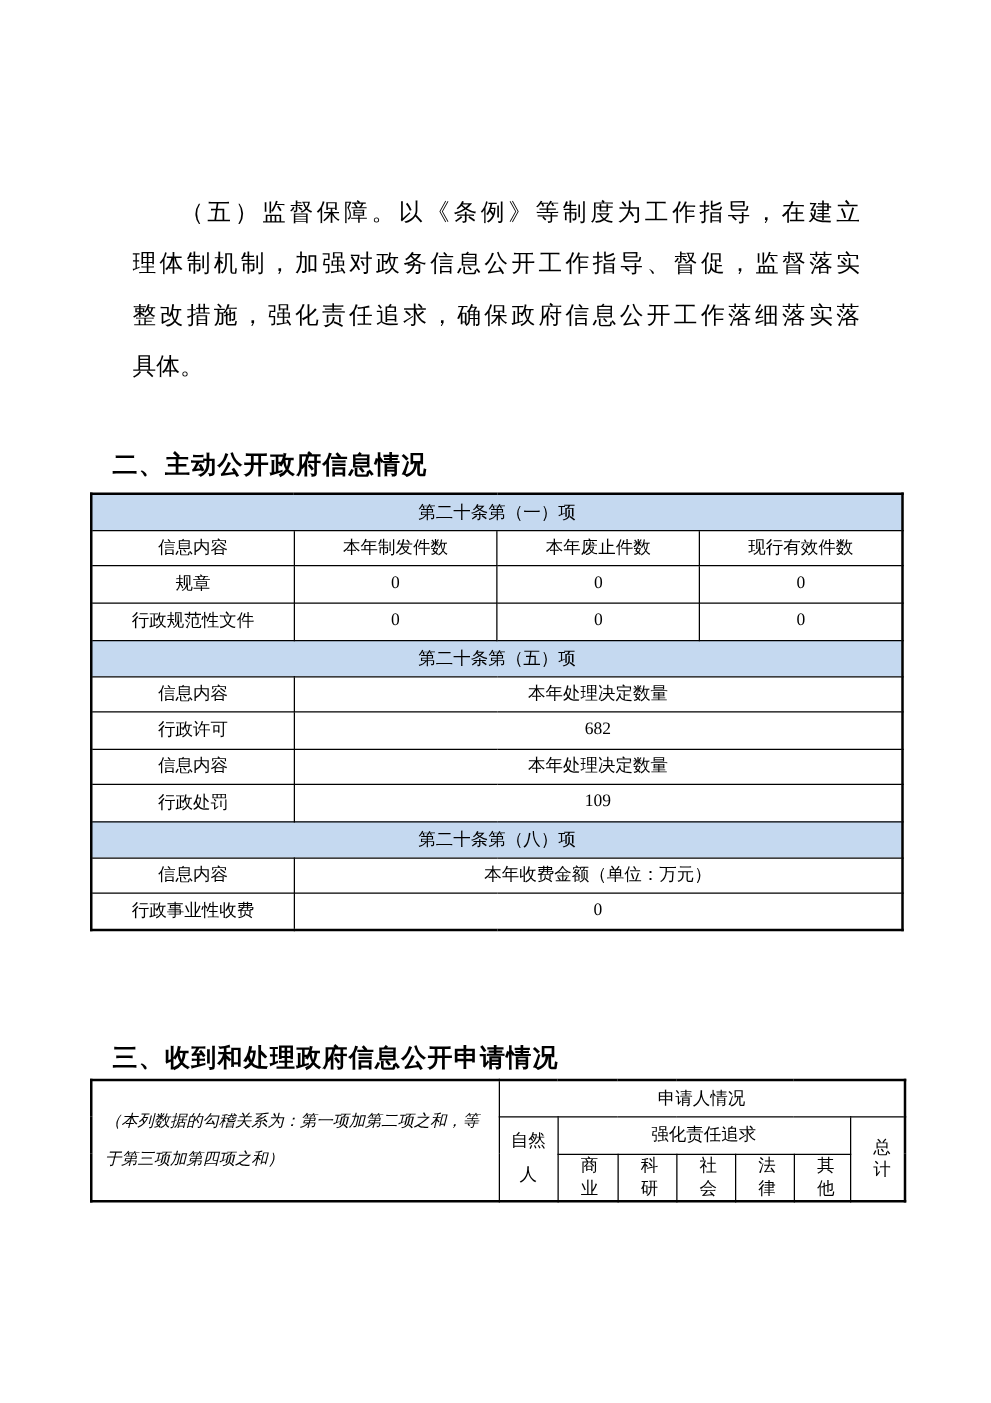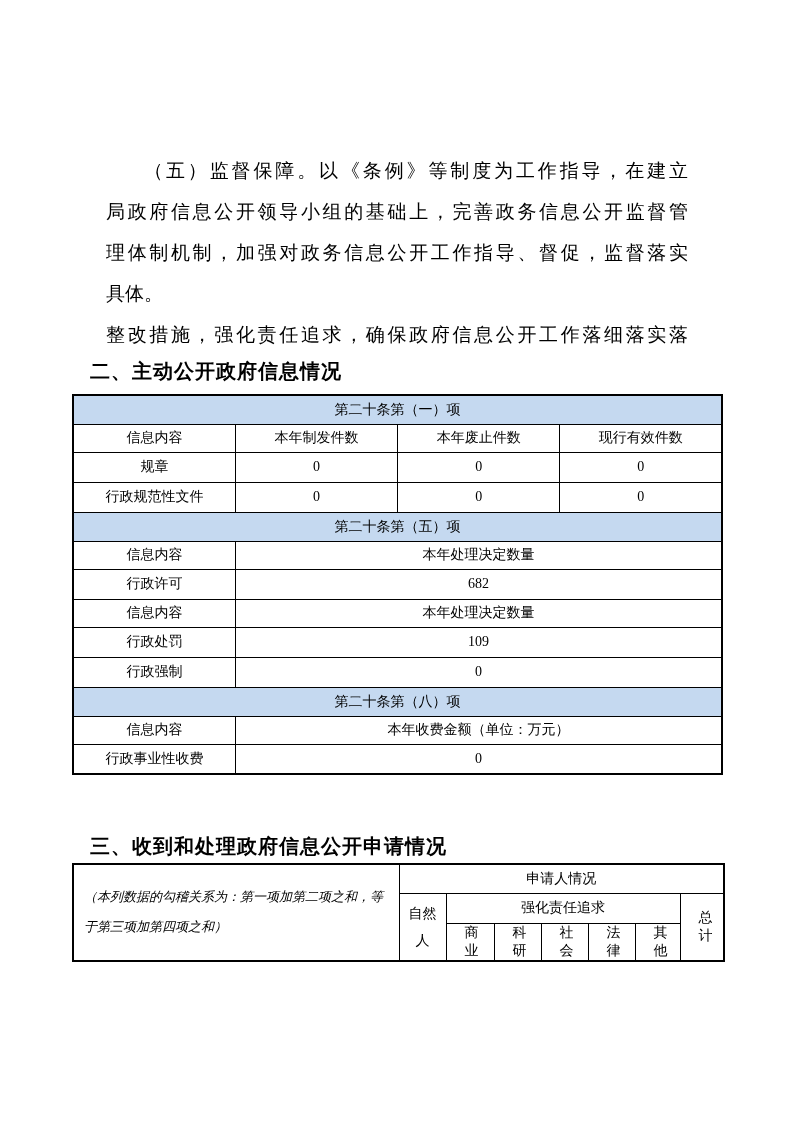--- a/index.html
+++ b/index.html
@@ -87,24 +87,23 @@
   }
   .cell-wrap { padding: 0 8px !important; line-height: 27px; }
 </style>
 </head>
 <body>
 
 <div class="page">
 
   <div class="paragraph">
     <div class="para-line first">（五）监督保障。以《条例》等制度为工作指导，在建立</div>
-    <div class="para-line">局政府信息公开领导小组的基础上，完善政务信息公开监督管</div>
     <div class="para-line">理体制机制，加强对政务信息公开工作指导、督促，监督落实</div>
+    <div class="para-line">整改措施，强化责任追求，确保政府信息公开工作落细落实落</div>
     <div class="para-line last">具体。</div>
-    <div class="para-line">整改措施，强化责任追求，确保政府信息公开工作落细落实落</div>
   </div>
 
   <div class="heading h2">二、主动公开政府信息情况</div>
 
   <table class="doc" id="table-active">
     <colgroup>
       <col style="width:25%">
         <col style="width:25%">
         <col style="width:25%">
         <col style="width:25%">
@@ -145,24 +144,20 @@
         <td colspan="3">682</td>
       </tr>
 
       <tr class="r-header">
         <td>信息内容</td>
         <td colspan="3">本年处理决定数量</td>
       </tr>
       <tr class="r-data">
         <td>行政处罚</td>
         <td colspan="3">109</td>
-      </tr>
-      <tr class="r-data">
-        <td>行政强制</td>
-        <td colspan="3">0</td>
       </tr>
 
       <tr class="r-banner">
         <td colspan="4">第二十条第（八）项</td>
       </tr>
       <tr class="r-header">
         <td>信息内容</td>
         <td colspan="3">本年收费金额（单位：万元）</td>
       </tr>
       <tr class="r-data">

